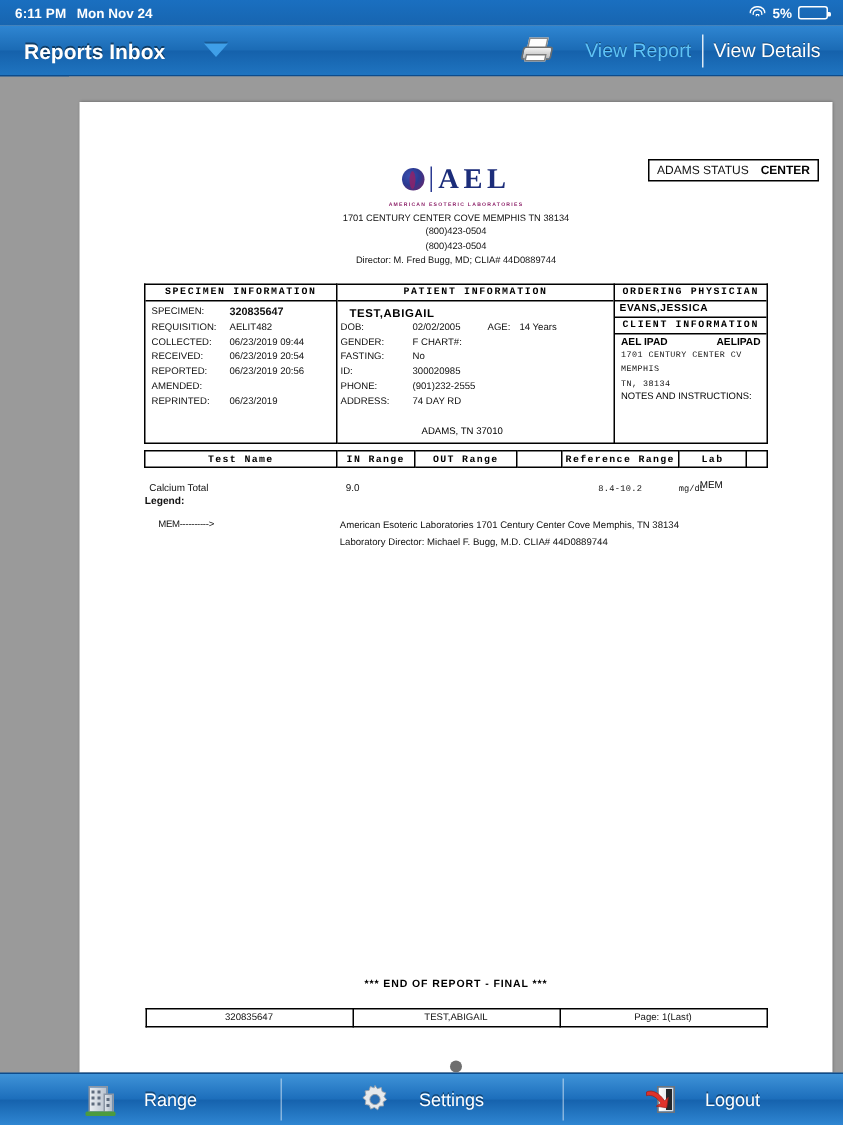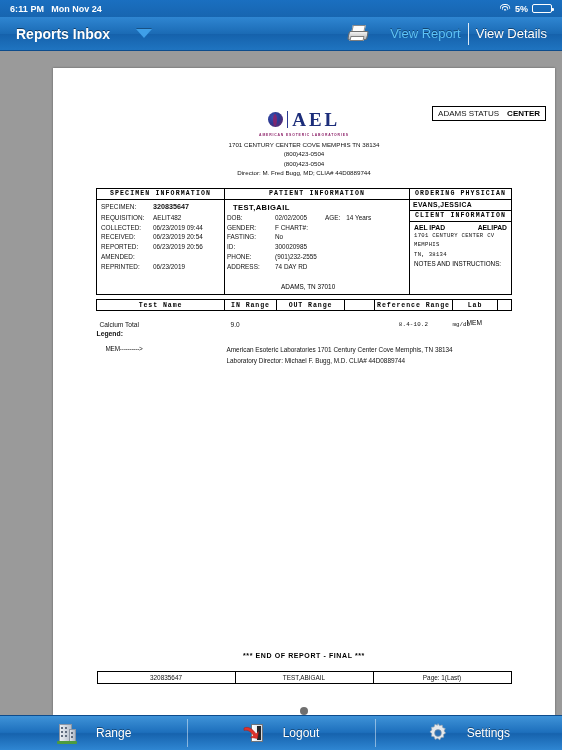--- a/index.html
+++ b/index.html
@@ -515,34 +515,34 @@
         <span class="win" style="left:9px;top:9px"></span>
         <span class="win" style="left:5px;top:13px"></span>
         <span class="win" style="left:9px;top:13px"></span>
         <span class="win" style="left:15px;top:10px"></span>
         <span class="win" style="left:15px;top:14px"></span>
         <span class="grass"></span>
       </span>
       <span>Range</span>
     </div>
     <div class="tab">
-      <span class="tab-icon ic-logout">
-        <span class="door"></span>
-        <svg width="16" height="14" viewBox="0 0 16 14">
-          <path d="M1 2 C5 0, 10 3, 13 8 L15.5 5.5 L14.5 12.5 L7.5 11.5 L10.5 9.5 C8 5.5, 4.5 3.5, 1 4.5 Z" fill="#e0322b" stroke="#9e1f1a" stroke-width="0.5"></path>
-        </svg>
-      </span>
-      <span>Logout</span>
-    </div>
-    <div class="tab">
       <span class="tab-icon ic-gear">
         <svg width="22" height="22" viewBox="0 0 22 22">
           <g fill="#e6e9ec" stroke="#9aa3ad" stroke-width="0.6">
             <path d="M11 1.6l1.6 2.2 2.6-.8.5 2.7 2.6.9-1.3 2.4 1.7 2.1-2.3 1.5.3 2.7-2.7.1-1.2 2.5-2.2-1.6-2.5 1.1-.9-2.6-2.7-.5.4-2.7-2-1.8 2-1.8-.5-2.7 2.7-.4.8-2.6 2.5 1z"></path>
           </g>
           <circle cx="11" cy="11" r="3.4" fill="#2a6fb5" stroke="#8d97a2" stroke-width="0.6"></circle>
         </svg>
       </span>
       <span>Settings</span>
     </div>
+    <div class="tab">
+      <span class="tab-icon ic-logout">
+        <span class="door"></span>
+        <svg width="16" height="14" viewBox="0 0 16 14">
+          <path d="M1 2 C5 0, 10 3, 13 8 L15.5 5.5 L14.5 12.5 L7.5 11.5 L10.5 9.5 C8 5.5, 4.5 3.5, 1 4.5 Z" fill="#e0322b" stroke="#9e1f1a" stroke-width="0.5"></path>
+        </svg>
+      </span>
+      <span>Logout</span>
+    </div>
   </div>
 
 </div>
 
 </body></html>

